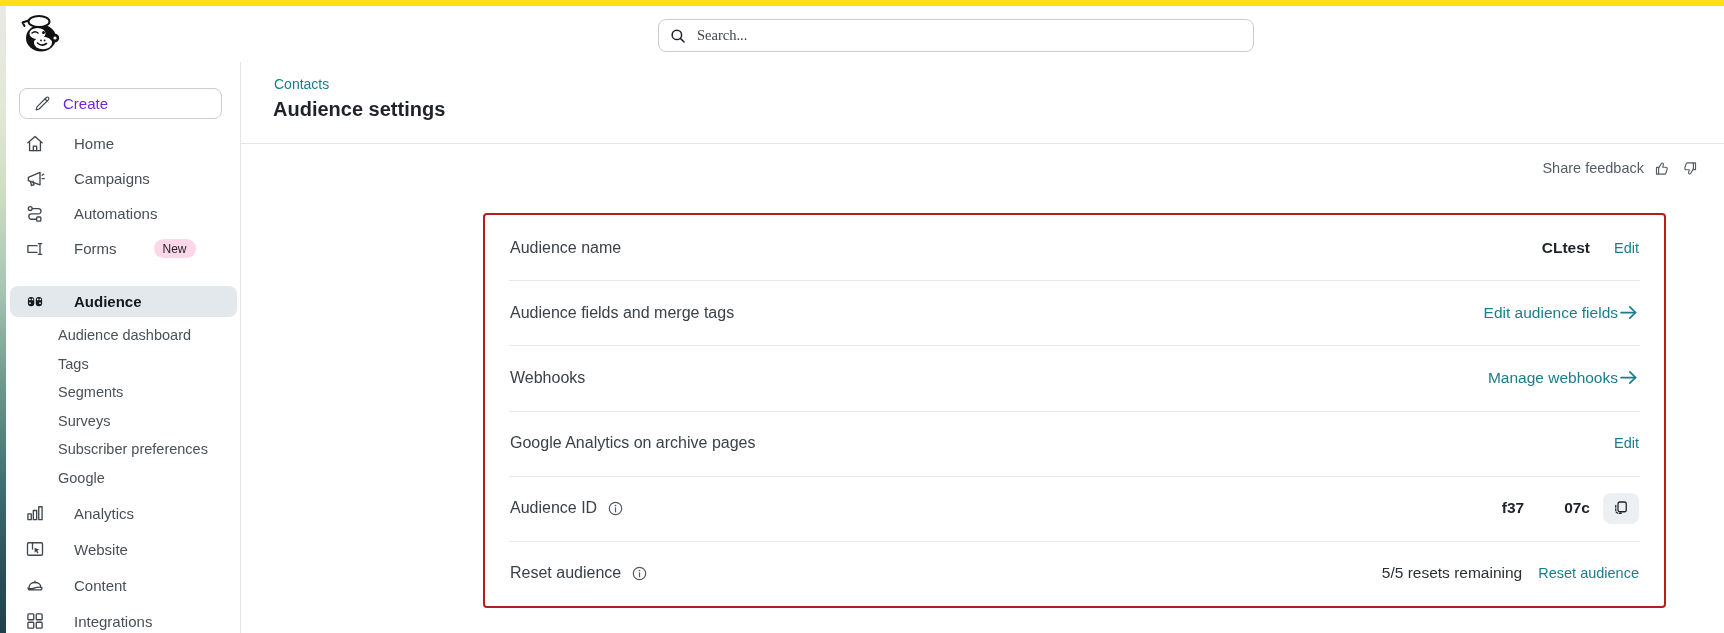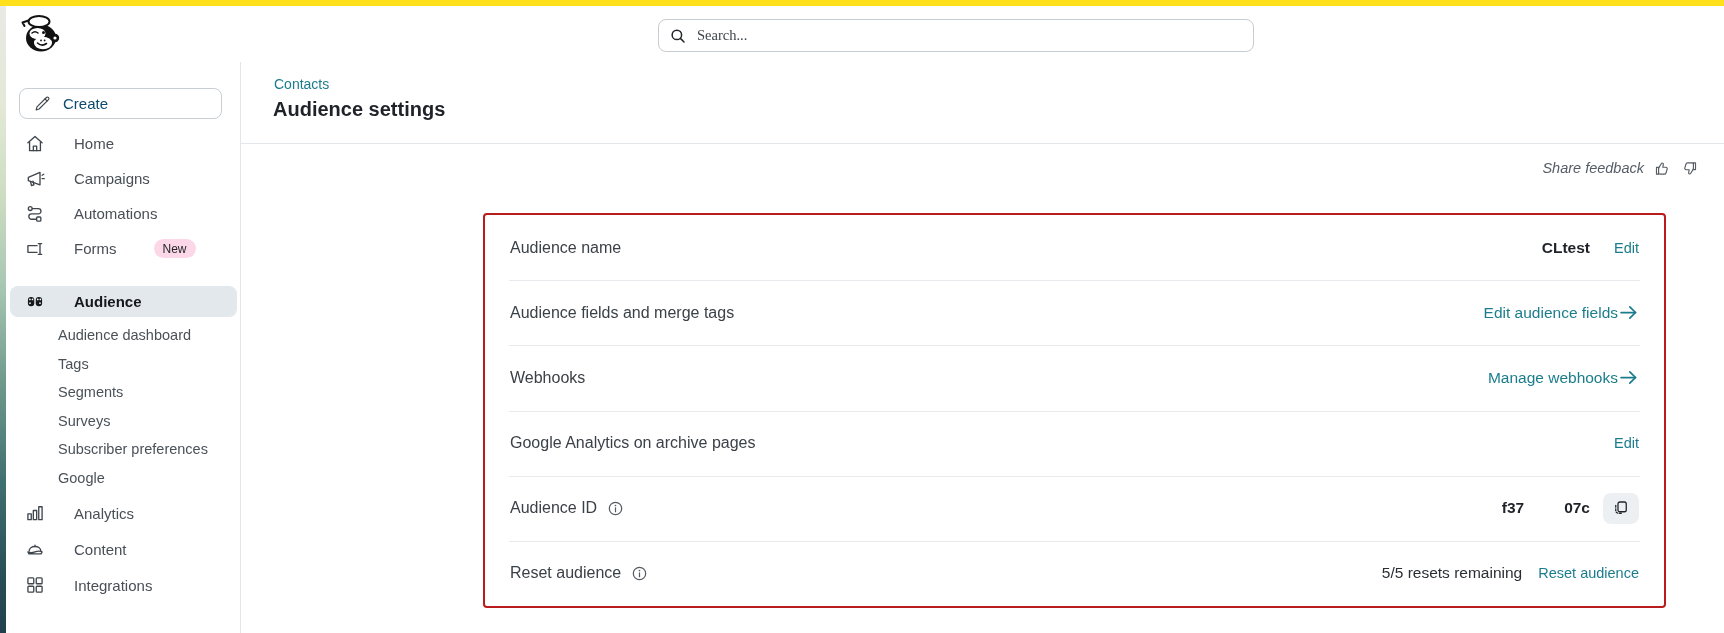--- a/index.html
+++ b/index.html
@@ -14,39 +14,39 @@
     border-radius:8px;display:flex;align-items:center;padding:0 10px;box-sizing:border-box;background:#fff;}
   .search-wrap svg{flex:0 0 auto;margin-right:8px;}
   .search-input{border:none;outline:none;flex:1;font-size:14.5px;font-family:Liberation Serif, serif;
     color:#2d3339;background:transparent;}
   .search-input::placeholder{color:#3f464d;opacity:1;}
 
   .sidebar{position:absolute;left:6px;top:62px;width:235px;height:571px;background:#fff;
     border-right:1px solid #e3e6e9;box-sizing:border-box;}
   .create-btn{position:absolute;left:13px;top:26px;width:203px;height:31px;border:1px solid #c9ced3;
     border-radius:8px;display:flex;align-items:center;gap:12px;padding:0 0 0 14px;box-sizing:border-box;
-    background:#fff;cursor:pointer;font-size:15px;color:#0c4a6e;}
+    background:#fff;cursor:pointer;font-size:15px;color:#6d28d9;}
   .nav{position:absolute;left:4px;top:64px;width:227px;display:flex;flex-direction:column;}
   .nav-item{height:35px;display:flex;align-items:center;gap:29px;padding-left:15px;font-size:15px;
     color:#484f56;cursor:pointer;}
   .nav-item .nav-icon{width:20px;height:20px;flex:0 0 auto;display:flex;align-items:center;justify-content:center;}
   .nav-item.selected{height:31px;margin-top:20px;background:#e2e8eb;border-radius:8px;font-weight:700;color:#16181c;}
   .subnav{display:flex;flex-direction:column;margin-top:4px;}
   .subnav-item{height:28.5px;display:flex;align-items:center;padding-left:48px;font-size:14.5px;color:#4a5158;cursor:pointer;}
   .nav-lower{display:flex;flex-direction:column;margin-top:3px;}
   .nav-lower .nav-item{height:36px;}
   .badge-new{display:inline-flex;align-items:center;background:#fbd7e7;color:#23272c;font-size:12px;
     padding:2.5px 9px;border-radius:10px;margin-left:8px;}
 
   .main{position:absolute;left:241px;top:62px;width:1483px;height:571px;background:#fff;}
   .main-header{position:absolute;left:0;top:0;width:100%;height:82px;border-bottom:1px solid #e4e7e9;box-sizing:border-box;}
   .breadcrumb{position:absolute;left:33px;top:14px;font-size:14px;color:#1b7d8c;cursor:pointer;}
   .page-title{position:absolute;left:32px;top:36px;font-size:20px;font-weight:700;color:#1f2228;}
   .feedback-row{position:absolute;right:26px;top:97px;display:flex;align-items:center;gap:9px;
-    font-size:14.5px;color:#545d66;font-style:italic;}
+    font-size:14.5px;color:#545d66;}
   .thumb-btn{width:18px;height:18px;display:flex;align-items:center;justify-content:center;cursor:pointer;}
 
   .card{position:absolute;left:242px;top:151px;width:1183px;height:395px;border:2px solid #b91c1c;
     border-radius:4px;box-sizing:border-box;background:#fff;display:flex;flex-direction:column;justify-content:space-between;}
   .row{flex:1;display:flex;align-items:center;justify-content:space-between;padding:0 25px;position:relative;}
   .row + .row::before{content:'';position:absolute;top:0;left:24px;right:24px;height:1px;background:#e7e9ec;}
   .row-label{font-size:16px;color:#3b4148;display:flex;align-items:center;gap:11px;}
   .row-right{display:flex;align-items:center;}
   .row-value{font-size:15.5px;font-weight:700;color:#1f2228;}
   .teal-link{font-size:14.5px;color:#1b7d8c;cursor:pointer;}
@@ -187,20 +187,30 @@
             <rect x="3.5" y="13" width="4" height="7"></rect>
               <rect x="10" y="9" width="4" height="11"></rect>
               <rect x="16.5" y="4.5" width="4" height="15.5"></rect>
           </svg>
         </span>
         <span>Analytics</span>
       </div>
       <div class="nav-item">
         <span class="nav-icon">
           <svg width="20" height="20" viewBox="0 0 24 24" fill="none" stroke="#3f464d" stroke-width="1.6" stroke-linecap="round" stroke-linejoin="round">
+            <rect x="3" y="4.5" width="18" height="15" rx="1.5"></rect>
+              <path d="M9 4.5V12"></path>
+            <path d="M11.5 10.5l6 2.4-2.7 1 1.3 2.7-1.5.7-1.3-2.7-1.8 1.9z" fill="#3f464d" stroke="none"></path>
+          </svg>
+        </span>
+        <span>Website</span>
+      </div>
+      <div class="nav-item">
+        <span class="nav-icon">
+          <svg width="20" height="20" viewBox="0 0 24 24" fill="none" stroke="#3f464d" stroke-width="1.6" stroke-linecap="round" stroke-linejoin="round">
             <path d="M5 14.5c0-3.3 3.1-5.5 7-5.5s7 2.2 7 5.5"></path>
               <path d="M12 9V7.3"></path>
             <path d="M3.5 15.5c2.8 1.6 6 1 8.5 0s5.7-1.6 8.5 0l-1.2 2.3H4.7l-1.2-2.3z"></path>
           </svg>
         </span>
         <span>Content</span>
       </div>
       <div class="nav-item">
         <span class="nav-icon">
           <svg width="20" height="20" viewBox="0 0 24 24" fill="none" stroke="#3f464d" stroke-width="1.6" stroke-linejoin="round">

